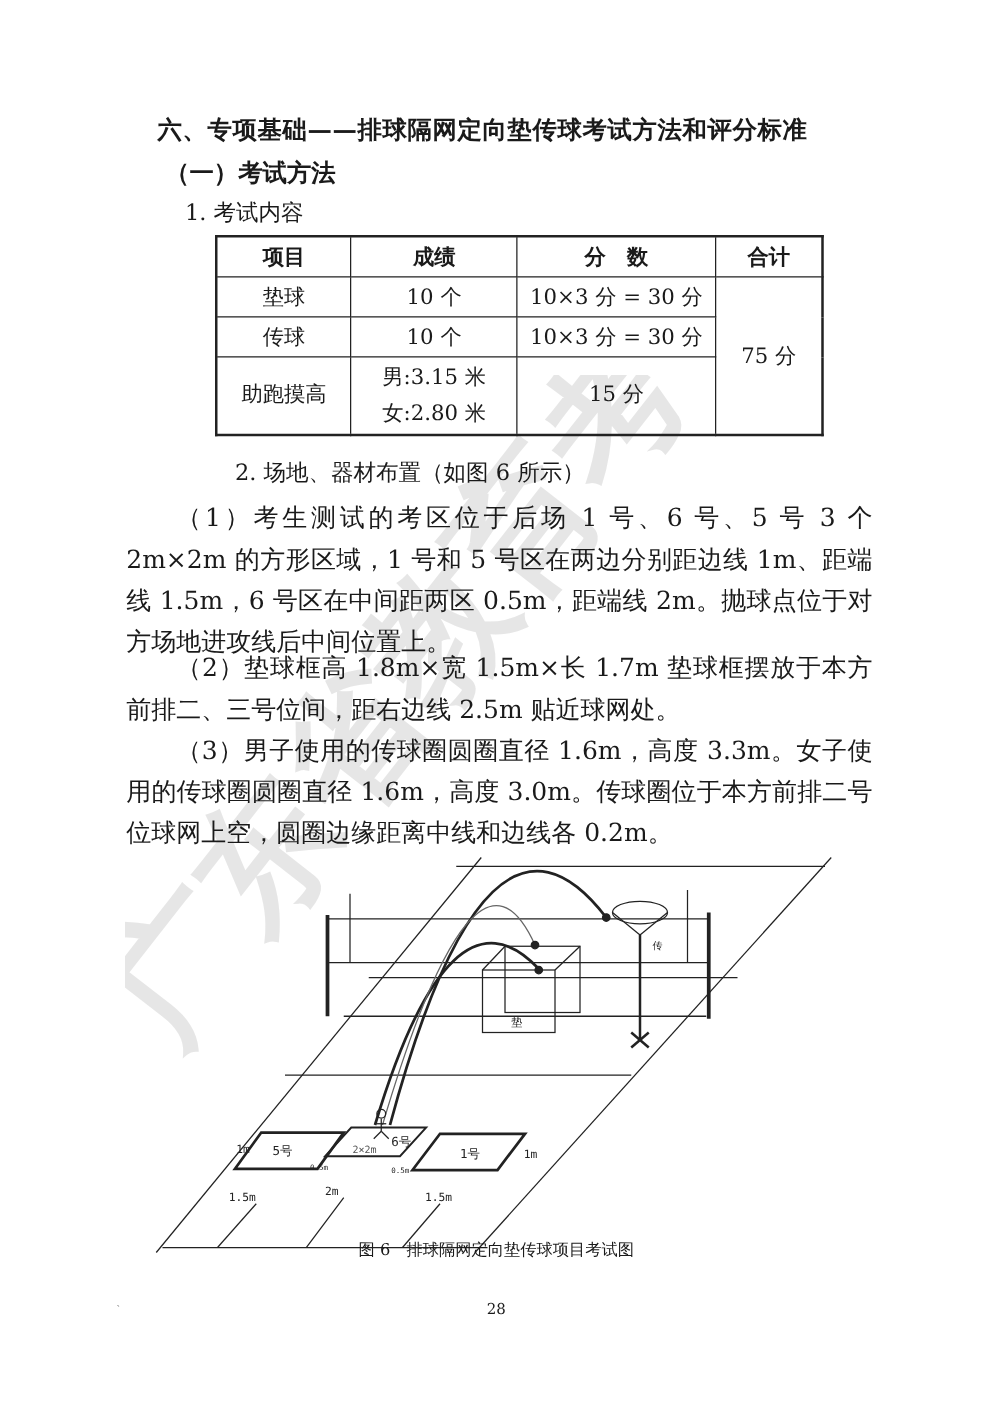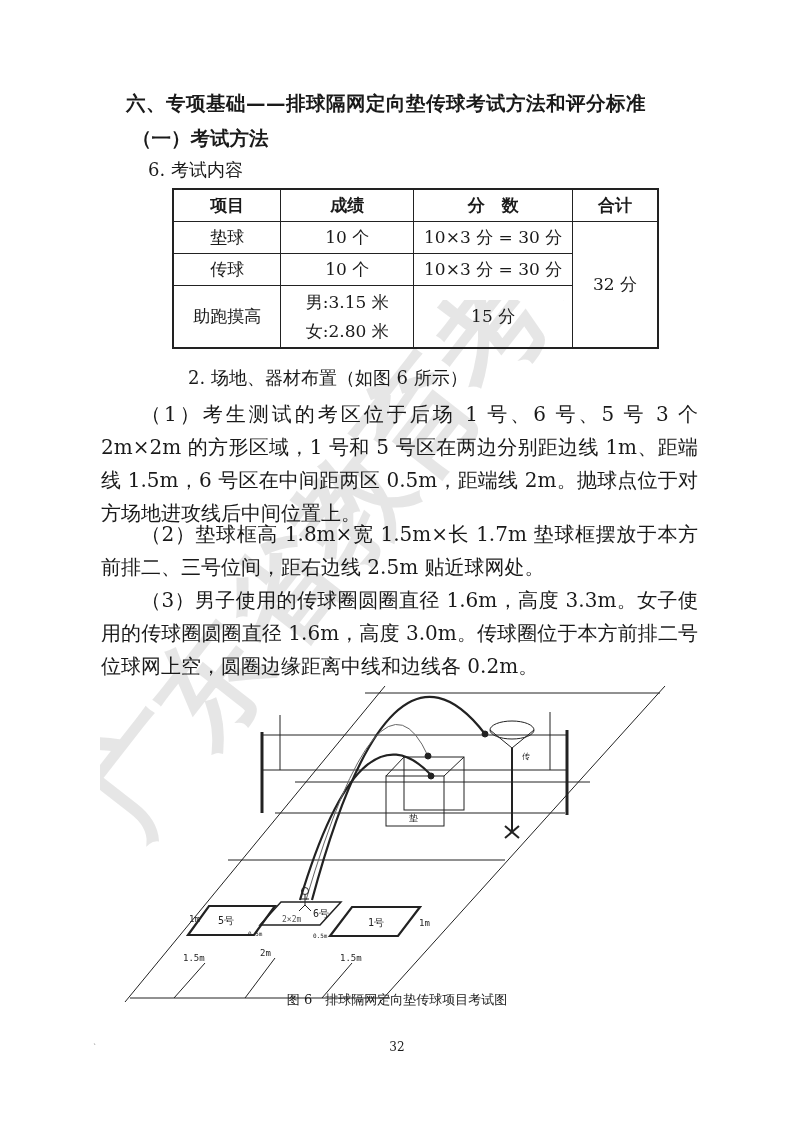--- a/index.html
+++ b/index.html
@@ -31,35 +31,35 @@
 <body>
 
 <div class="page">
 
   <svg class="wm" viewBox="0 0 700 560">
     <text x="0" y="0" transform="translate(40,540) rotate(-52)" font-size="112" fill="#d8d8d8" fill-opacity="0.65" style="font-family:'DejaVu Sans',sans-serif;font-weight:bold;">广东省教育考试院</text>
   </svg>
 
   <div class="h1">六、专项基础——排球隔网定向垫传球考试方法和评分标准</div>
   <div class="h2">（一）考试方法</div>
-  <div class="h3">6. 考试内容</div>
+  <div class="h3">1. 考试内容</div>
 
   <table class="score">
     <tbody>
         <tr>
       <th class="c1">项目</th>
       <th class="c2">成绩</th>
       <th class="c3" style="white-space:pre">分　数</th>
       <th class="c4">合计</th>
     </tr>
     <tr>
       <td>垫球</td>
       <td>10 个</td>
       <td>10×3 分 = 30 分</td>
-      <td rowspan="3">32 分</td>
+      <td rowspan="3">75 分</td>
     </tr>
     <tr>
       <td>传球</td>
       <td>10 个</td>
       <td>10×3 分 = 30 分</td>
     </tr>
     <tr>
       <td class="tall">助跑摸高</td>
       <td class="tall">
         <div>男:3.15 米</div>
@@ -139,14 +139,14 @@
       <text x="183" y="961">1.5m</text>
       <text x="260" y="956">2m</text>
       <text x="340" y="961">1.5m</text>
       <text x="409" y="821" font-size="9">垫</text>
       <text x="522" y="759" font-size="8">传</text>
     </g>
   </svg>
 
   <div class="caption">图 6　排球隔网定向垫传球项目考试图</div>
   <div class="tick">`</div>
-  <div class="pagenum">32</div>
+  <div class="pagenum">28</div>
 </div>
 
 </body></html>

